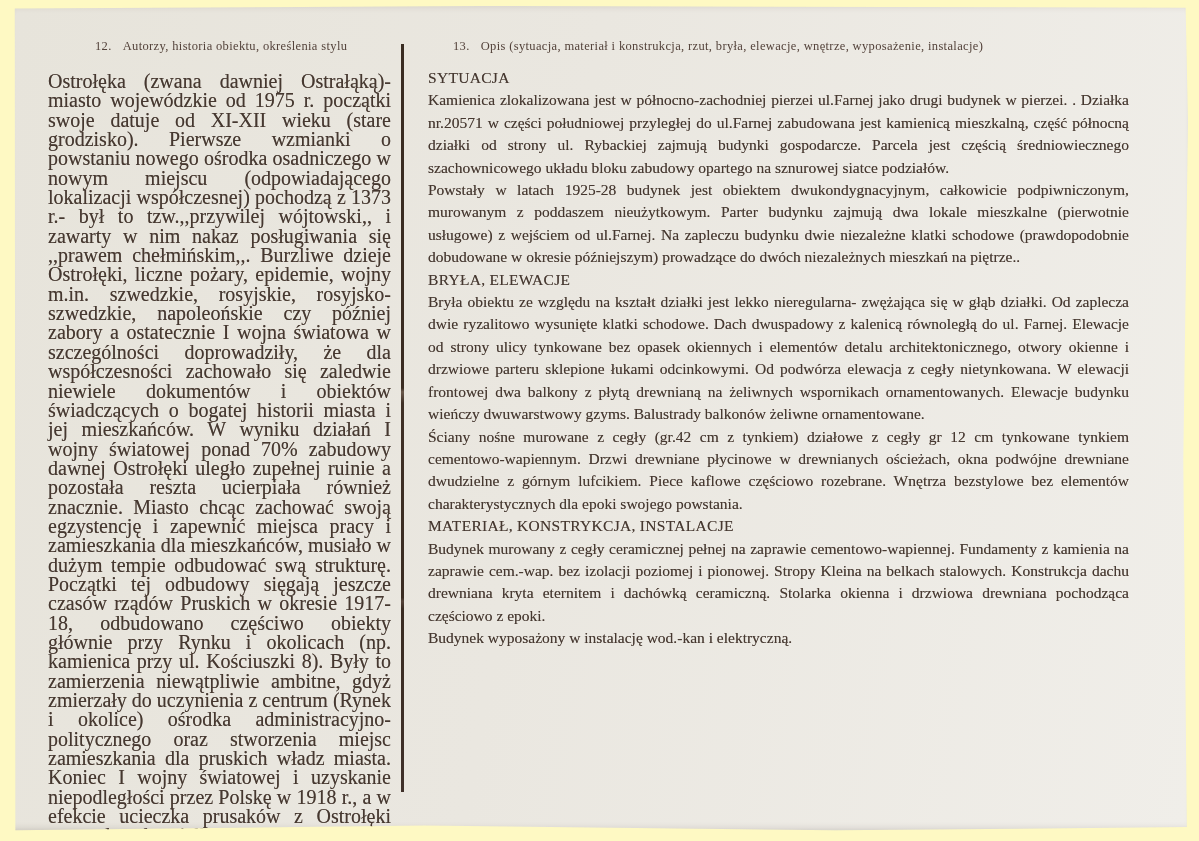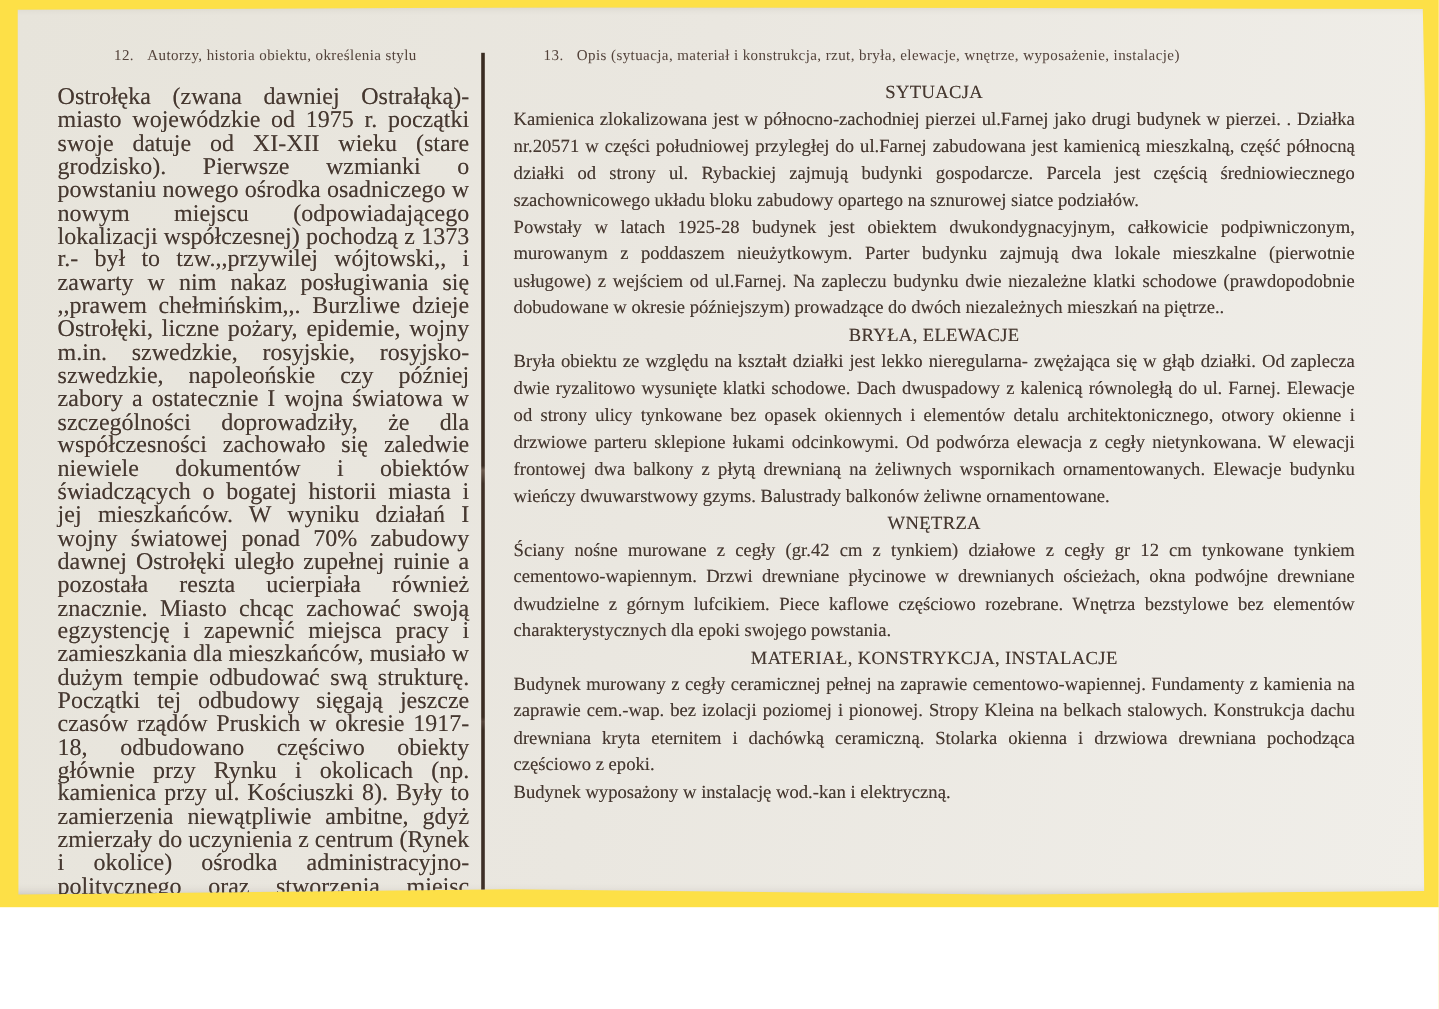--- a/index.html
+++ b/index.html
@@ -6,22 +6,22 @@
     margin: 0;
     padding: 0;
     width: 1199px;
     height: 841px;
     overflow: hidden;
     font-family: "Liberation Serif", serif;
   }
   .scan {
     position: relative;
     width: 1199px;
-    height: 756px;
-    background: #fde047;
+    height: 841px;
+    background: #fef9c3;
   }
   .paper {
     position: absolute;
     left: 13px;
     top: 6px;
     right: 11px;
     bottom: 9px;
     background: linear-gradient(100deg, #e7e4db 0%, #eae7e0 45%, #f0eee9 100%);
     clip-path: polygon(0.15% 0.3%, 40% 0%, 99.8% 0.2%, 100% 14%, 99.6% 55%, 99.9% 99.4%, 70% 99.8%, 35% 99.2%, 0.2% 99.8%);
     box-shadow: inset 0 -7px 10px -7px rgba(60,50,40,0.35), inset 0 5px 8px -6px rgba(60,50,40,0.18);
@@ -65,21 +65,21 @@
     left: 415px;
     top: 61px;
     width: 701px;
     font-size: 15.5px;
     line-height: 22.4px;
     text-align: justify;
     color: #463830;
     text-shadow: 0 0 0.5px rgba(70,56,48,0.55);
   }
   .col-right .sec-h {
-    text-align: center;
+    text-align: left;
     letter-spacing: 0.3px;
   }
   .col-right p {
     margin: 0;
   }
 </style>
 </head>
 <body>
 
 <div class="scan">
@@ -107,21 +107,20 @@
       <div class="section">
         <p>Powstały w latach 1925-28 budynek jest obiektem dwukondygnacyjnym, całkowicie podpiwniczonym, murowanym z poddaszem nieużytkowym. Parter budynku zajmują dwa lokale mieszkalne (pierwotnie usługowe) z wejściem od ul.Farnej. Na zapleczu budynku dwie niezależne klatki schodowe (prawdopodobnie dobudowane w okresie późniejszym) prowadzące do dwóch niezależnych mieszkań na piętrze..</p>
       </div>
 
       <div class="section">
         <div class="sec-h">BRYŁA, ELEWACJE</div>
         <p>Bryła obiektu ze względu na kształt działki jest lekko nieregularna- zwężająca się w głąb działki. Od zaplecza dwie ryzalitowo wysunięte klatki schodowe. Dach dwuspadowy z kalenicą równoległą do ul. Farnej. Elewacje od strony ulicy tynkowane bez opasek okiennych i elementów detalu architektonicznego, otwory okienne i drzwiowe parteru sklepione łukami odcinkowymi. Od podwórza elewacja z cegły nietynkowana. W elewacji frontowej dwa balkony z płytą drewnianą na żeliwnych wspornikach ornamentowanych. Elewacje budynku wieńczy dwuwarstwowy gzyms. Balustrady balkonów żeliwne ornamentowane.</p>
       </div>
 
       <div class="section">
-        <div class="sec-h">WNĘTRZA</div>
         <p>Ściany nośne murowane z cegły (gr.42 cm z tynkiem) działowe z cegły gr 12 cm tynkowane tynkiem cementowo-wapiennym. Drzwi drewniane płycinowe w drewnianych ościeżach, okna podwójne drewniane dwudzielne z górnym lufcikiem. Piece kaflowe częściowo rozebrane. Wnętrza bezstylowe bez elementów charakterystycznych dla epoki swojego powstania.</p>
       </div>
 
       <div class="section">
         <div class="sec-h">MATERIAŁ, KONSTRYKCJA, INSTALACJE</div>
         <p>Budynek murowany z cegły ceramicznej pełnej na zaprawie cementowo-wapiennej. Fundamenty z kamienia na zaprawie cem.-wap. bez izolacji poziomej i pionowej. Stropy Kleina na belkach stalowych. Konstrukcja dachu drewniana kryta eternitem i dachówką ceramiczną. Stolarka okienna i drzwiowa drewniana pochodząca częściowo z epoki.</p>
         <p>Budynek wyposażony w instalację wod.-kan i elektryczną.</p>
       </div>
 
     </div>

